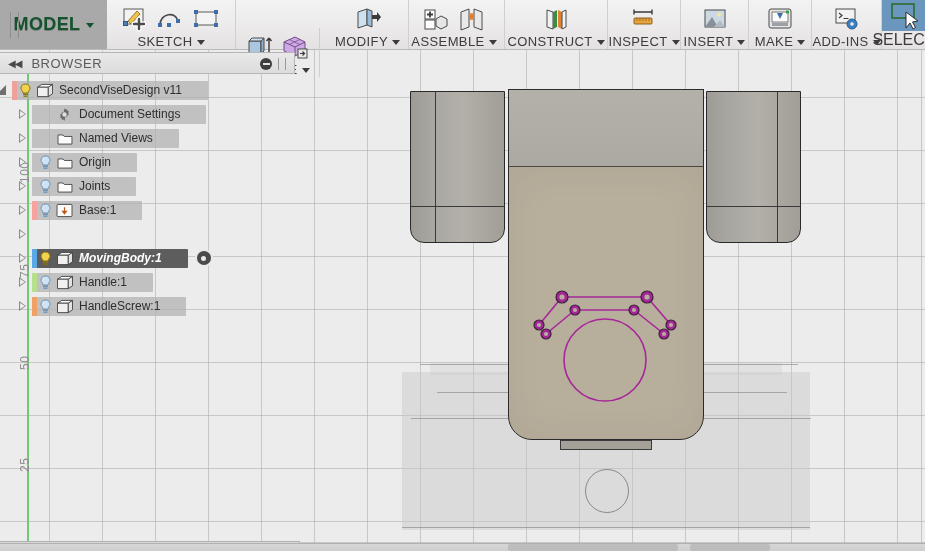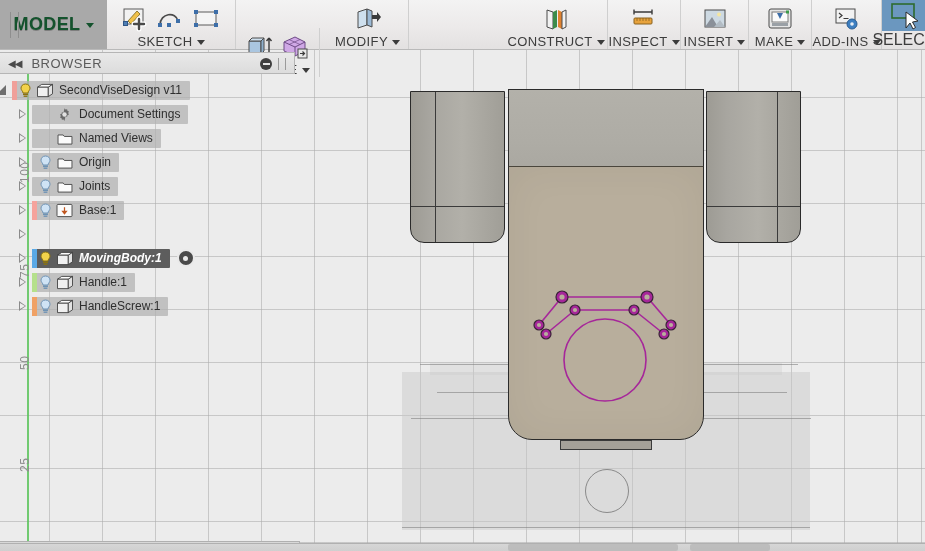--- a/index.html
+++ b/index.html
@@ -169,21 +169,21 @@
     border-left:5px solid #ededed;
   }
   .rootarrow{
     width:0;height:0;
     border-left:10px solid transparent;border-bottom:10px solid #6f6f6f;
     margin-left:2px;
   }
   .chip{
     display:flex;align-items:center;height:19px;
     background:rgba(176,176,176,.72);
-    border-radius:1px;padding-right:8px;
+    border-radius:1px;padding-right:26px;
   }
   .chip.sel{background:#5d5d5d;font-style:italic;}
   .ctag{width:5px;height:19px;flex:0 0 5px;}
   .bulb{width:17px;display:flex;align-items:center;justify-content:center;}
   .bulb svg{display:block;}
   .nicon{width:21px;display:flex;align-items:center;justify-content:center;}
   .tlabel{font-size:12px;color:#2e2e2e;white-space:nowrap;padding-left:4px;}
   .chip.sel .tlabel{color:#fff;font-weight:bold;}
   .target{
     width:14px;height:14px;border-radius:50%;background:#4a4a4a;
@@ -356,20 +356,44 @@
           <path d="M19 10 h5 v-3 l4 5 -4 5 v-3 h-5 z" fill="#3a3a3a"></path>
         </svg>
       </span>
     </div>
     <div class="gname">
         <span>MODIFY</span>
         <span class="caret"></span>
       </div>
   </div>
 
+  <div class="rgroup" style="left:404px;width:101px;">
+    <div class="icons">
+      <span class="ico">
+        <svg width="30" height="30" viewBox="0 0 30 30">
+          <rect x="4" y="5" width="10" height="9" fill="#fff" stroke="#4a4a4a"></rect>
+          <rect x="4" y="15" width="10" height="9" fill="#fff" stroke="#4a4a4a"></rect>
+          <path d="M15 16 L20 13 L26 16 L26 23 L20 26 L15 23 Z" fill="#e6e6e6" stroke="#4a4a4a" transform="translate(0,-2)"></path>
+          <path d="M6 9.5h6M9 6.5v6" stroke="#3a3a3a" stroke-width="1.8"></path>
+        </svg>
+      </span>
+      <span class="ico">
+        <svg width="30" height="30" viewBox="0 0 30 30">
+          <path d="M4 7 L12 4 L12 22 L4 25 Z" fill="#e9e9e9" stroke="#4a4a4a"></path>
+          <path d="M17 4 L25 7 L25 25 L17 22 Z" fill="#e9e9e9" stroke="#4a4a4a"></path>
+          <path d="M12 9 L17 9 M12 14 L17 14" stroke="#e07b2a" stroke-width="1.6"></path>
+          <circle cx="14.5" cy="11.5" r="2" fill="#e07b2a"></circle>
+        </svg>
+      </span>
+    </div>
+    <div class="gname">
+        <span>ASSEMBLE</span>
+        <span class="caret"></span>
+      </div>
+  </div>
 
   <div class="rgroup" style="left:505px;width:103px;">
     <div class="icons">
       <span class="ico">
         <svg width="30" height="30" viewBox="0 0 30 30">
           <path d="M6 5 L12 7 L12 24 L6 22 Z" fill="#f2f2f2" stroke="#4a4a4a"></path>
           <path d="M12 7 L16 5 L16 22 L12 24 Z" fill="#3d8b4a"></path>
           <path d="M17 5 L21 7 L21 24 L17 22 Z" fill="#e0822f"></path>
           <path d="M21 7 L25 5 L25 22 L21 24 Z" fill="#f2f2f2" stroke="#4a4a4a"></path>
         </svg>

